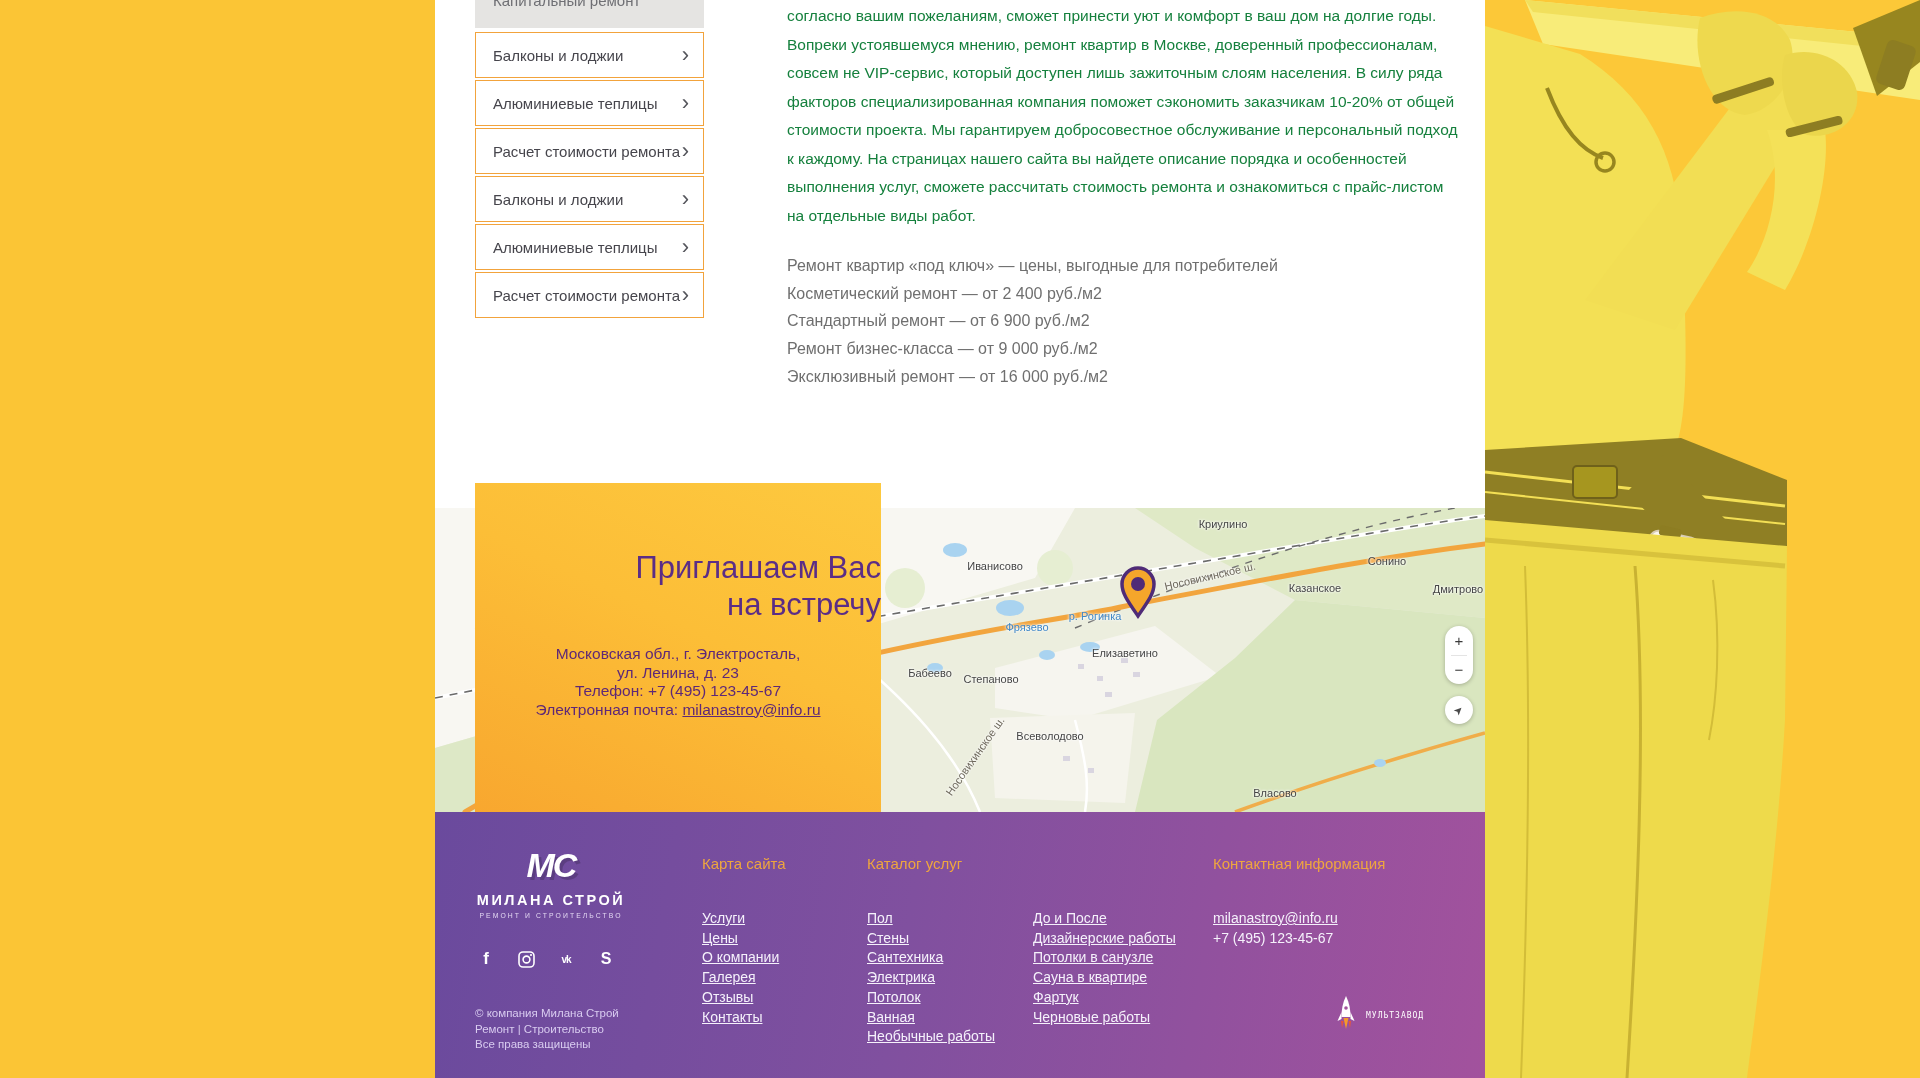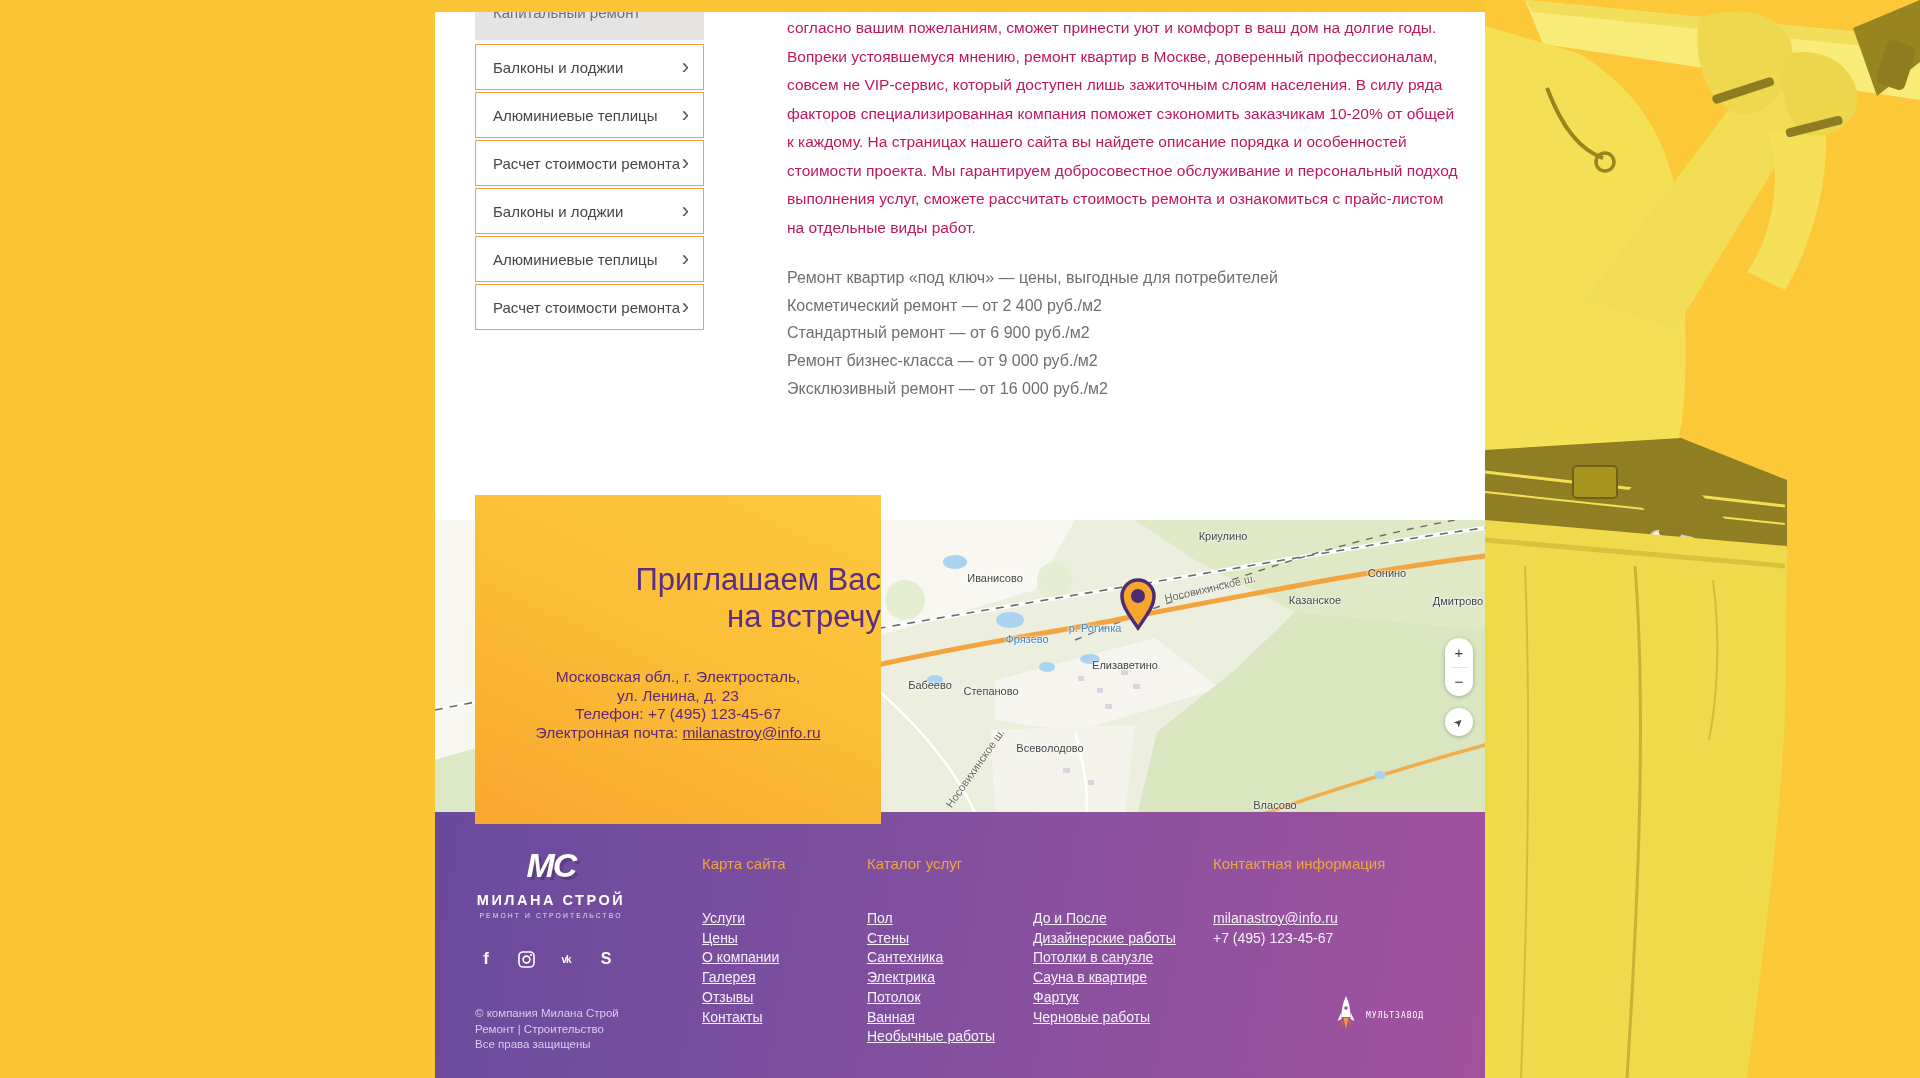--- a/index.html
+++ b/index.html
@@ -4,37 +4,37 @@
 <style>
   html,body{margin:0;padding:0;}
   body{width:1920px;height:1078px;overflow:hidden;background:#fbc535;
        font-family:"Liberation Sans",sans-serif;}
   .stage{position:relative;width:1920px;height:1078px;}
 
   
   .photo{position:absolute;left:1485px;top:0;width:435px;height:1078px;}
 
   
-  .content{position:absolute;left:435px;top:12px;width:1050px;height:926px;background:#ffffff;}
+  .content{position:absolute;left:435px;top:0;width:1050px;height:926px;background:#ffffff;}
 
   
   .sidebar{position:absolute;left:40px;top:0;width:229px;}
   .menu-active{height:28px;background:#e5e4e2;overflow:hidden;padding-left:18px;}
   .menu-active span{display:block;margin-top:-10px;font-size:15px;line-height:22px;
        color:#6f6f74;font-weight:500;}
   .menu-item{box-sizing:border-box;height:46px;margin-top:2px;border:1px solid #f2a33c;
        background:#fff;display:flex;align-items:center;justify-content:space-between;
        padding:0 14px 0 17px;cursor:pointer;}
   .menu-item:first-child{margin-top:4px;}
   .menu-item .label{font-size:15px;color:#46454c;font-weight:500;}
   .menu-item .chev{font-size:22px;line-height:1;color:#55565c;font-weight:400;}
 
   
   .maintext{position:absolute;left:352px;top:2px;}
-  .pline{white-space:nowrap;font-size:15.5px;line-height:28.5px;color:#be185d;}
+  .pline{white-space:nowrap;font-size:15.5px;line-height:28.5px;color:#15803d;}
   .prices{position:absolute;left:352px;top:252px;}
   .price-line{white-space:nowrap;font-size:16px;line-height:27.7px;color:#6f6f6f;}
 
   
   .lower{position:absolute;left:0;top:483px;width:1050px;height:329px;}
   .mapbox{position:absolute;left:0;top:25px;width:1050px;height:304px;overflow:hidden;
        background:#eceede;cursor:grab;}
   .map-label{position:absolute;transform:translate(-50%,-50%);white-space:nowrap;
        font-size:11px;color:#454545;text-shadow:0 0 3px #fff,0 0 3px #fff;}
   .map-label.big{font-size:11px;}
@@ -49,21 +49,21 @@
   .zoom-sep{height:1px;background:#e4e4e4;margin:0 6px;}
   .locate-btn{margin-top:12px;width:28px;height:28px;border-radius:50%;background:#fff;border:none;
        box-shadow:0 1px 4px rgba(0,0,0,.25);cursor:pointer;display:flex;align-items:center;
        justify-content:center;}
   .locate-btn span{display:block;font-size:11px;color:#4a4a4a;transform:rotate(-45deg);}
 
   .invite{position:absolute;left:40px;top:0;width:406px;height:329px;z-index:3;
        background:linear-gradient(205deg,#fdc93f 0%,#fcbe37 45%,#f8a72f 100%);}
   .invite-title{margin-top:66px;text-align:right;font-size:31px;line-height:37px;
        color:#5b2d86;font-weight:500;}
-  .invite-info{margin-top:33px;text-align:center;font-size:15.5px;line-height:18.5px;
+  .invite-info{margin-top:22px;text-align:center;font-size:15.5px;line-height:18.5px;
        color:#5e2877;font-weight:500;}
   .invite-info a{color:#5e2877;text-decoration:underline;}
 
   
   .footer{position:absolute;left:435px;top:812px;width:1050px;height:266px;
        background:linear-gradient(100deg,#6a4a9d 0%,#80509f 45%,#a2529d 100%);}
   .flogo{position:absolute;left:40px;top:34px;width:152px;text-align:center;cursor:pointer;}
   .logo-mark{font-size:34px;font-weight:800;font-style:italic;color:#fff;letter-spacing:-2px;
        text-shadow:3px 3px 0 rgba(0,0,0,.18);}
   .logo-name{margin-top:7px;font-size:14.5px;font-weight:700;letter-spacing:2.5px;color:#fff;}
@@ -182,23 +182,23 @@
 
     <div class="maintext">
         <div class="pline">согласно вашим пожеланиям, сможет принести уют и комфорт в ваш дом на долгие годы.</div>
 
         <div class="pline">Вопреки устоявшемуся мнению, ремонт квартир в Москве, доверенный профессионалам,</div>
 
         <div class="pline">совсем не VIP-сервис, который доступен лишь зажиточным слоям населения. В силу ряда</div>
 
         <div class="pline">факторов специализированная компания поможет сэкономить заказчикам 10-20% от общей</div>
 
+        <div class="pline">стоимости проекта. Мы гарантируем добросовестное обслуживание и персональный подход</div>
+
         <div class="pline">к каждому. На страницах нашего сайта вы найдете описание порядка и особенностей</div>
-
-        <div class="pline">стоимости проекта. Мы гарантируем добросовестное обслуживание и персональный подход</div>
 
         <div class="pline">выполнения услуг, сможете рассчитать стоимость ремонта и ознакомиться с прайс-листом</div>
 
         <div class="pline">на отдельные виды работ.</div>
       </div>
 
     <div class="prices">
         <div class="price-line">Ремонт квартир «под ключ» — цены, выгодные для потребителей</div>
 
         <div class="price-line">Косметический ремонт — от 2 400 руб./м2</div>

